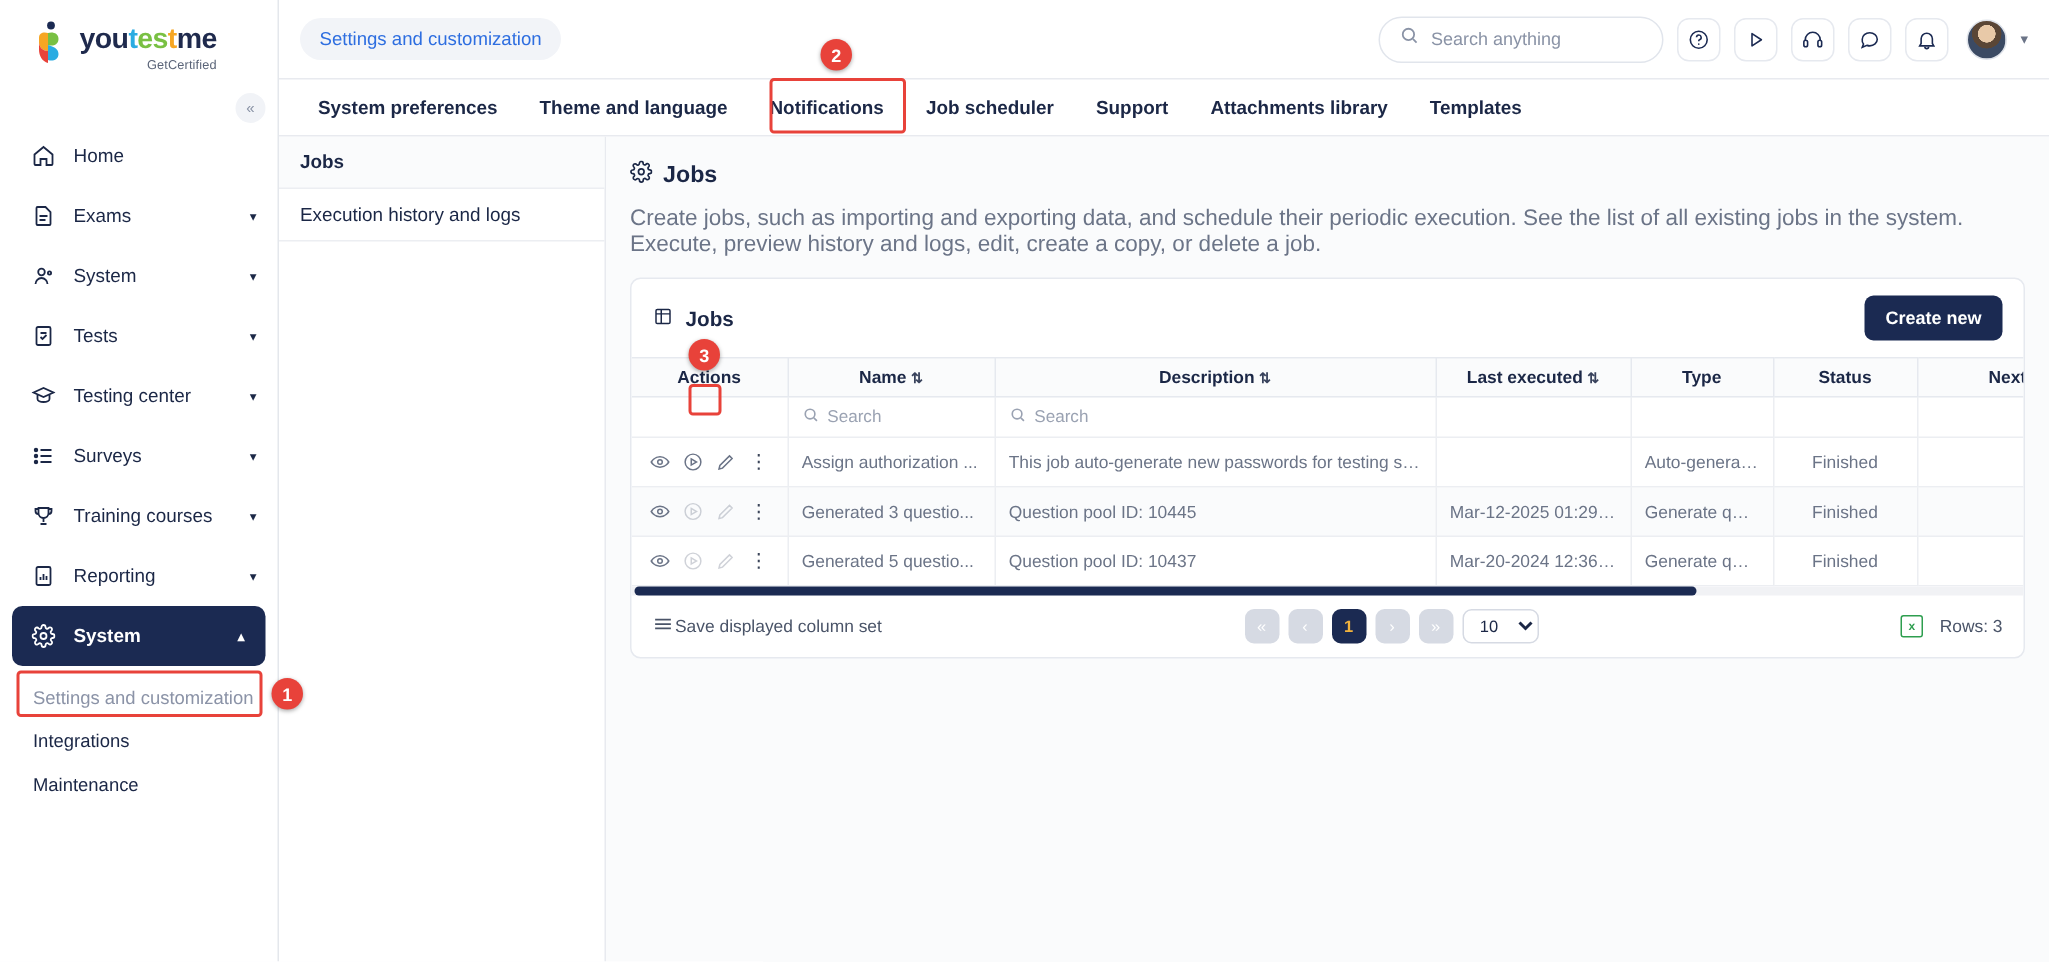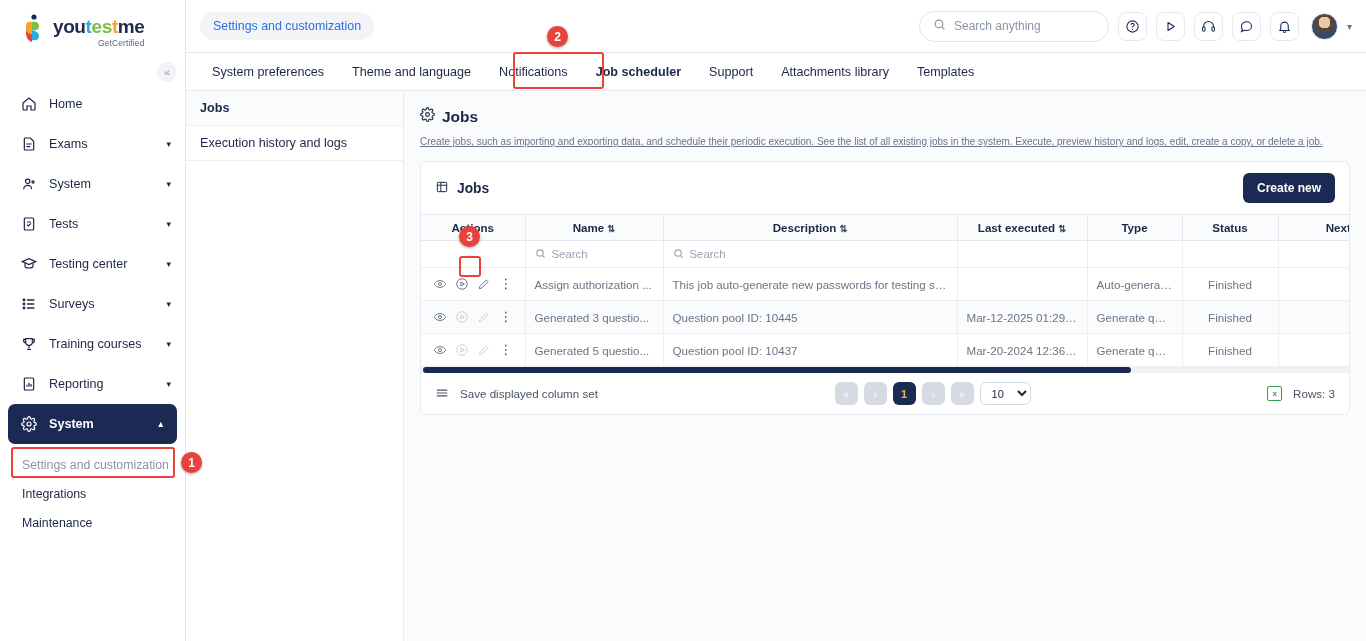--- a/index.html
+++ b/index.html
@@ -100,37 +100,37 @@
   }
   .caret { font-size: 10px; color: #6b7487; cursor: pointer; }
 
   .tabs {
     height: 39px; display: flex; align-items: stretch; gap: 0;
     border-top: 1px solid #e8eaef; border-bottom: 1px solid #e8eaef;
     padding-left: 12px; background: #fff; flex: 0 0 39px; position: relative;
   }
   .tab {
     display: flex; align-items: center; padding: 0 14px;
-    font-size: 12.6px; color: #1b2746; cursor: pointer; white-space: nowrap;
+    font-size: 12.6px; color: #1b2746; cursor: pointer; white-space: nowrap; font-weight: bold;
   }
   .tab.active { font-weight: 700; }
 
   .body { flex: 1; display: flex; min-height: 0; }
   .subpanel {
     width: 218px; flex: 0 0 218px; background: #fff; border-right: 1px solid #e8eaef;
   }
   .sp-item {
     height: 35px; display: flex; align-items: center; padding-left: 14px;
     font-size: 12.6px; color: #1b2746; cursor: pointer; border-bottom: 1px solid #eceef2;
   }
   .sp-item.active { font-weight: 700; background: #fafbfc; }
 
   .content { flex: 1; background: #fafbfc; padding: 16px 0 0 16px; min-width: 0; }
   .page-title { display: flex; align-items: center; gap: 7px; font-size: 15.5px; font-weight: 700; color: #1b2746; }
-  .page-desc { font-size: 10px; color: #6b7487; margin-top: 10px; text-decoration: underline; }
+  .page-desc { font-size: 15px; color: #6b7487; margin-top: 10px; }
 
   .card {
     margin-top: 14px; background: #fff; border: 1px solid #e6e9ef;
     border-radius: 7px; width: 930px; overflow: hidden;
   }
   .card-head { display: flex; align-items: center; padding: 11px 14px 11px 14px; }
   .card-head .ct { display: flex; align-items: center; gap: 8px; font-size: 13.8px; font-weight: 700; color: #1b2746; }
   .btn-primary {
     margin-left: auto; background: #1b2a52; color: #fff; border: none;
     border-radius: 6px; padding: 8px 14px; font-size: 12px; font-weight: 700;
@@ -156,21 +156,21 @@
   td.center { text-align: center; }
   .acts { display: flex; align-items: center; justify-content: center; gap: 8px; }
   .acts .ai { cursor: pointer; color: #6b7487; display:flex; }
   .acts .ai.dim { opacity: .32; }
   .acts .kebab { letter-spacing: 0; font-size: 13px; line-height: 10px; color:#3b4559; cursor:pointer; }
 
   .hscroll { height: 6px; background: #f1f2f5; position: relative; }
   .hscroll .thumb { position: absolute; left: 2px; top: 0; height: 6px; width: 708px; background: #1b2a52; border-radius: 3px; cursor: pointer; }
 
   .card-foot { display: flex; align-items: center; padding: 9px 14px; gap: 9px; }
-  .savecols { display: flex; align-items: center; gap: 11px; font-size: 11.6px; color: #4a5468; cursor: pointer; }
+  .savecols { display: flex; align-items: center; gap: 1px; font-size: 11.6px; color: #4a5468; cursor: pointer; }
   .pager { margin-left: auto; display: flex; align-items: center; gap: 6px; }
   .pgbtn {
     width: 23px; height: 23px; border-radius: 6px; background: #d6dae3; color: #fff;
     display: flex; align-items: center; justify-content: center; font-size: 11px; cursor: pointer; border:none;
   }
   .pgbtn.num { background: #1b2a52; color: #f2b33d; font-weight: 700; }
   .pgsel {
     height: 23px; border: 1px solid #d6dae3; border-radius: 6px; font-size: 11px;
     color: #1b2746; padding: 0 3px 0 7px; background: #fff; cursor: pointer;
     font-family: "Liberation Sans", sans-serif;

